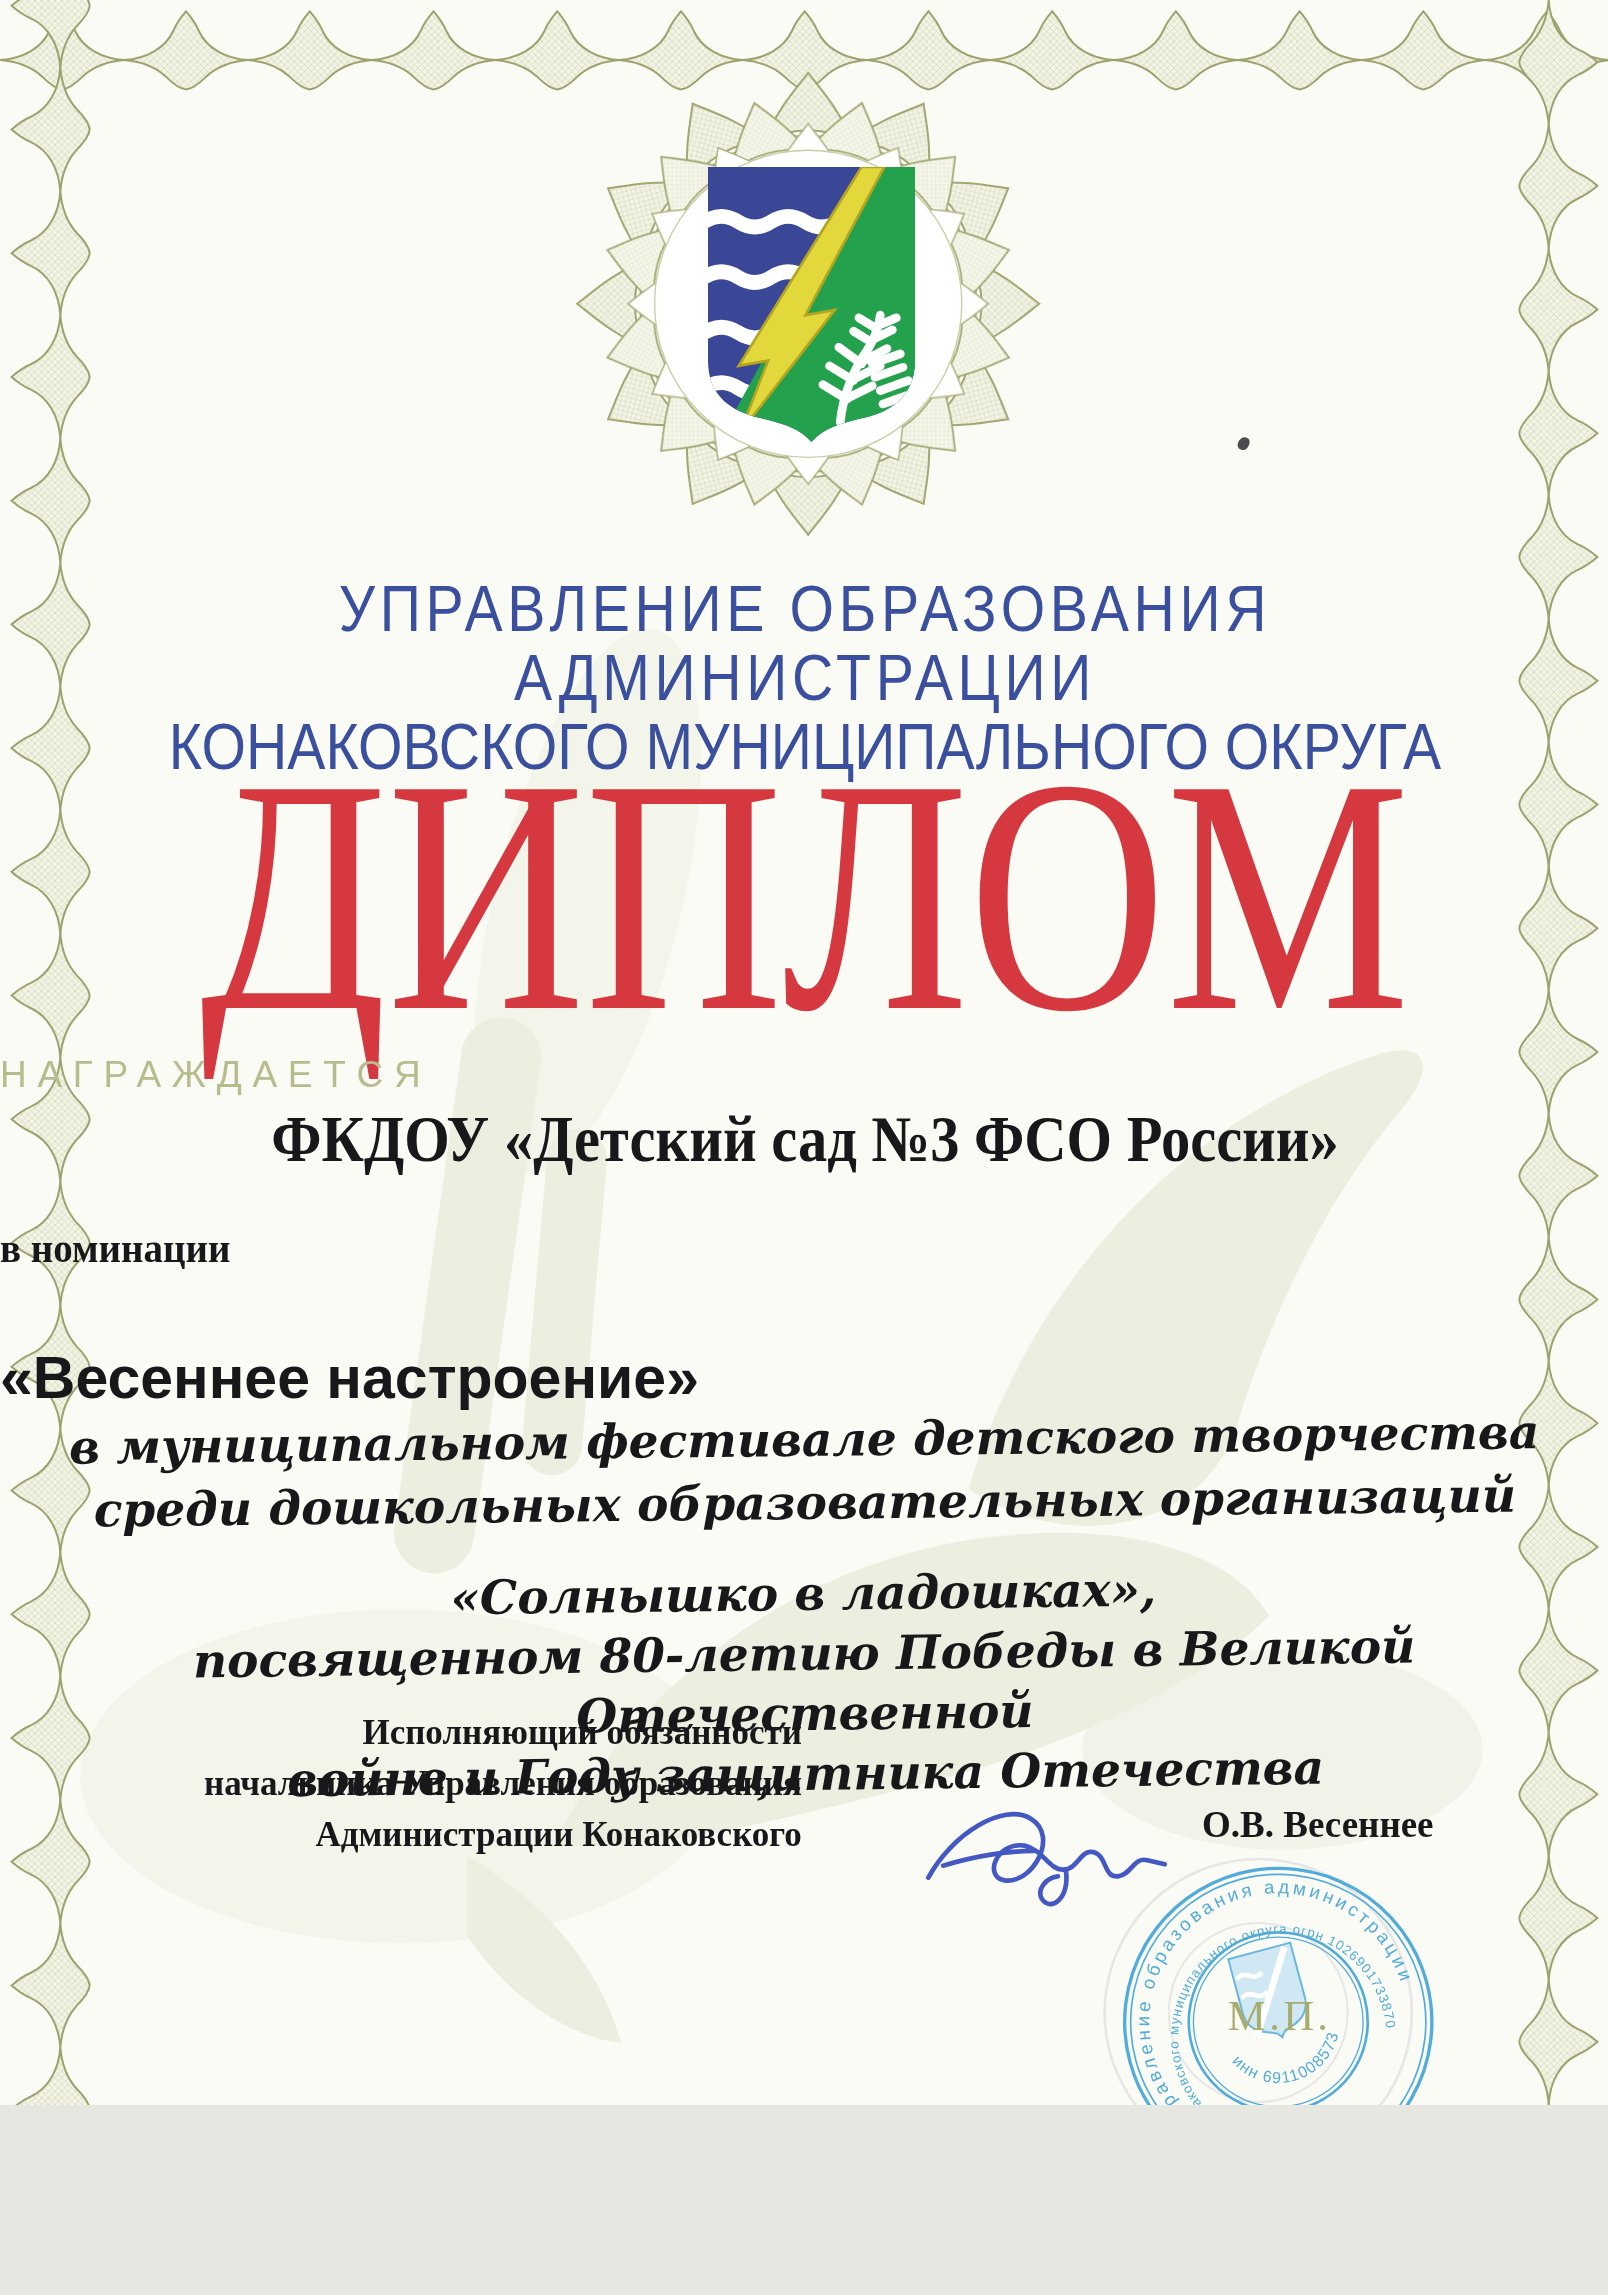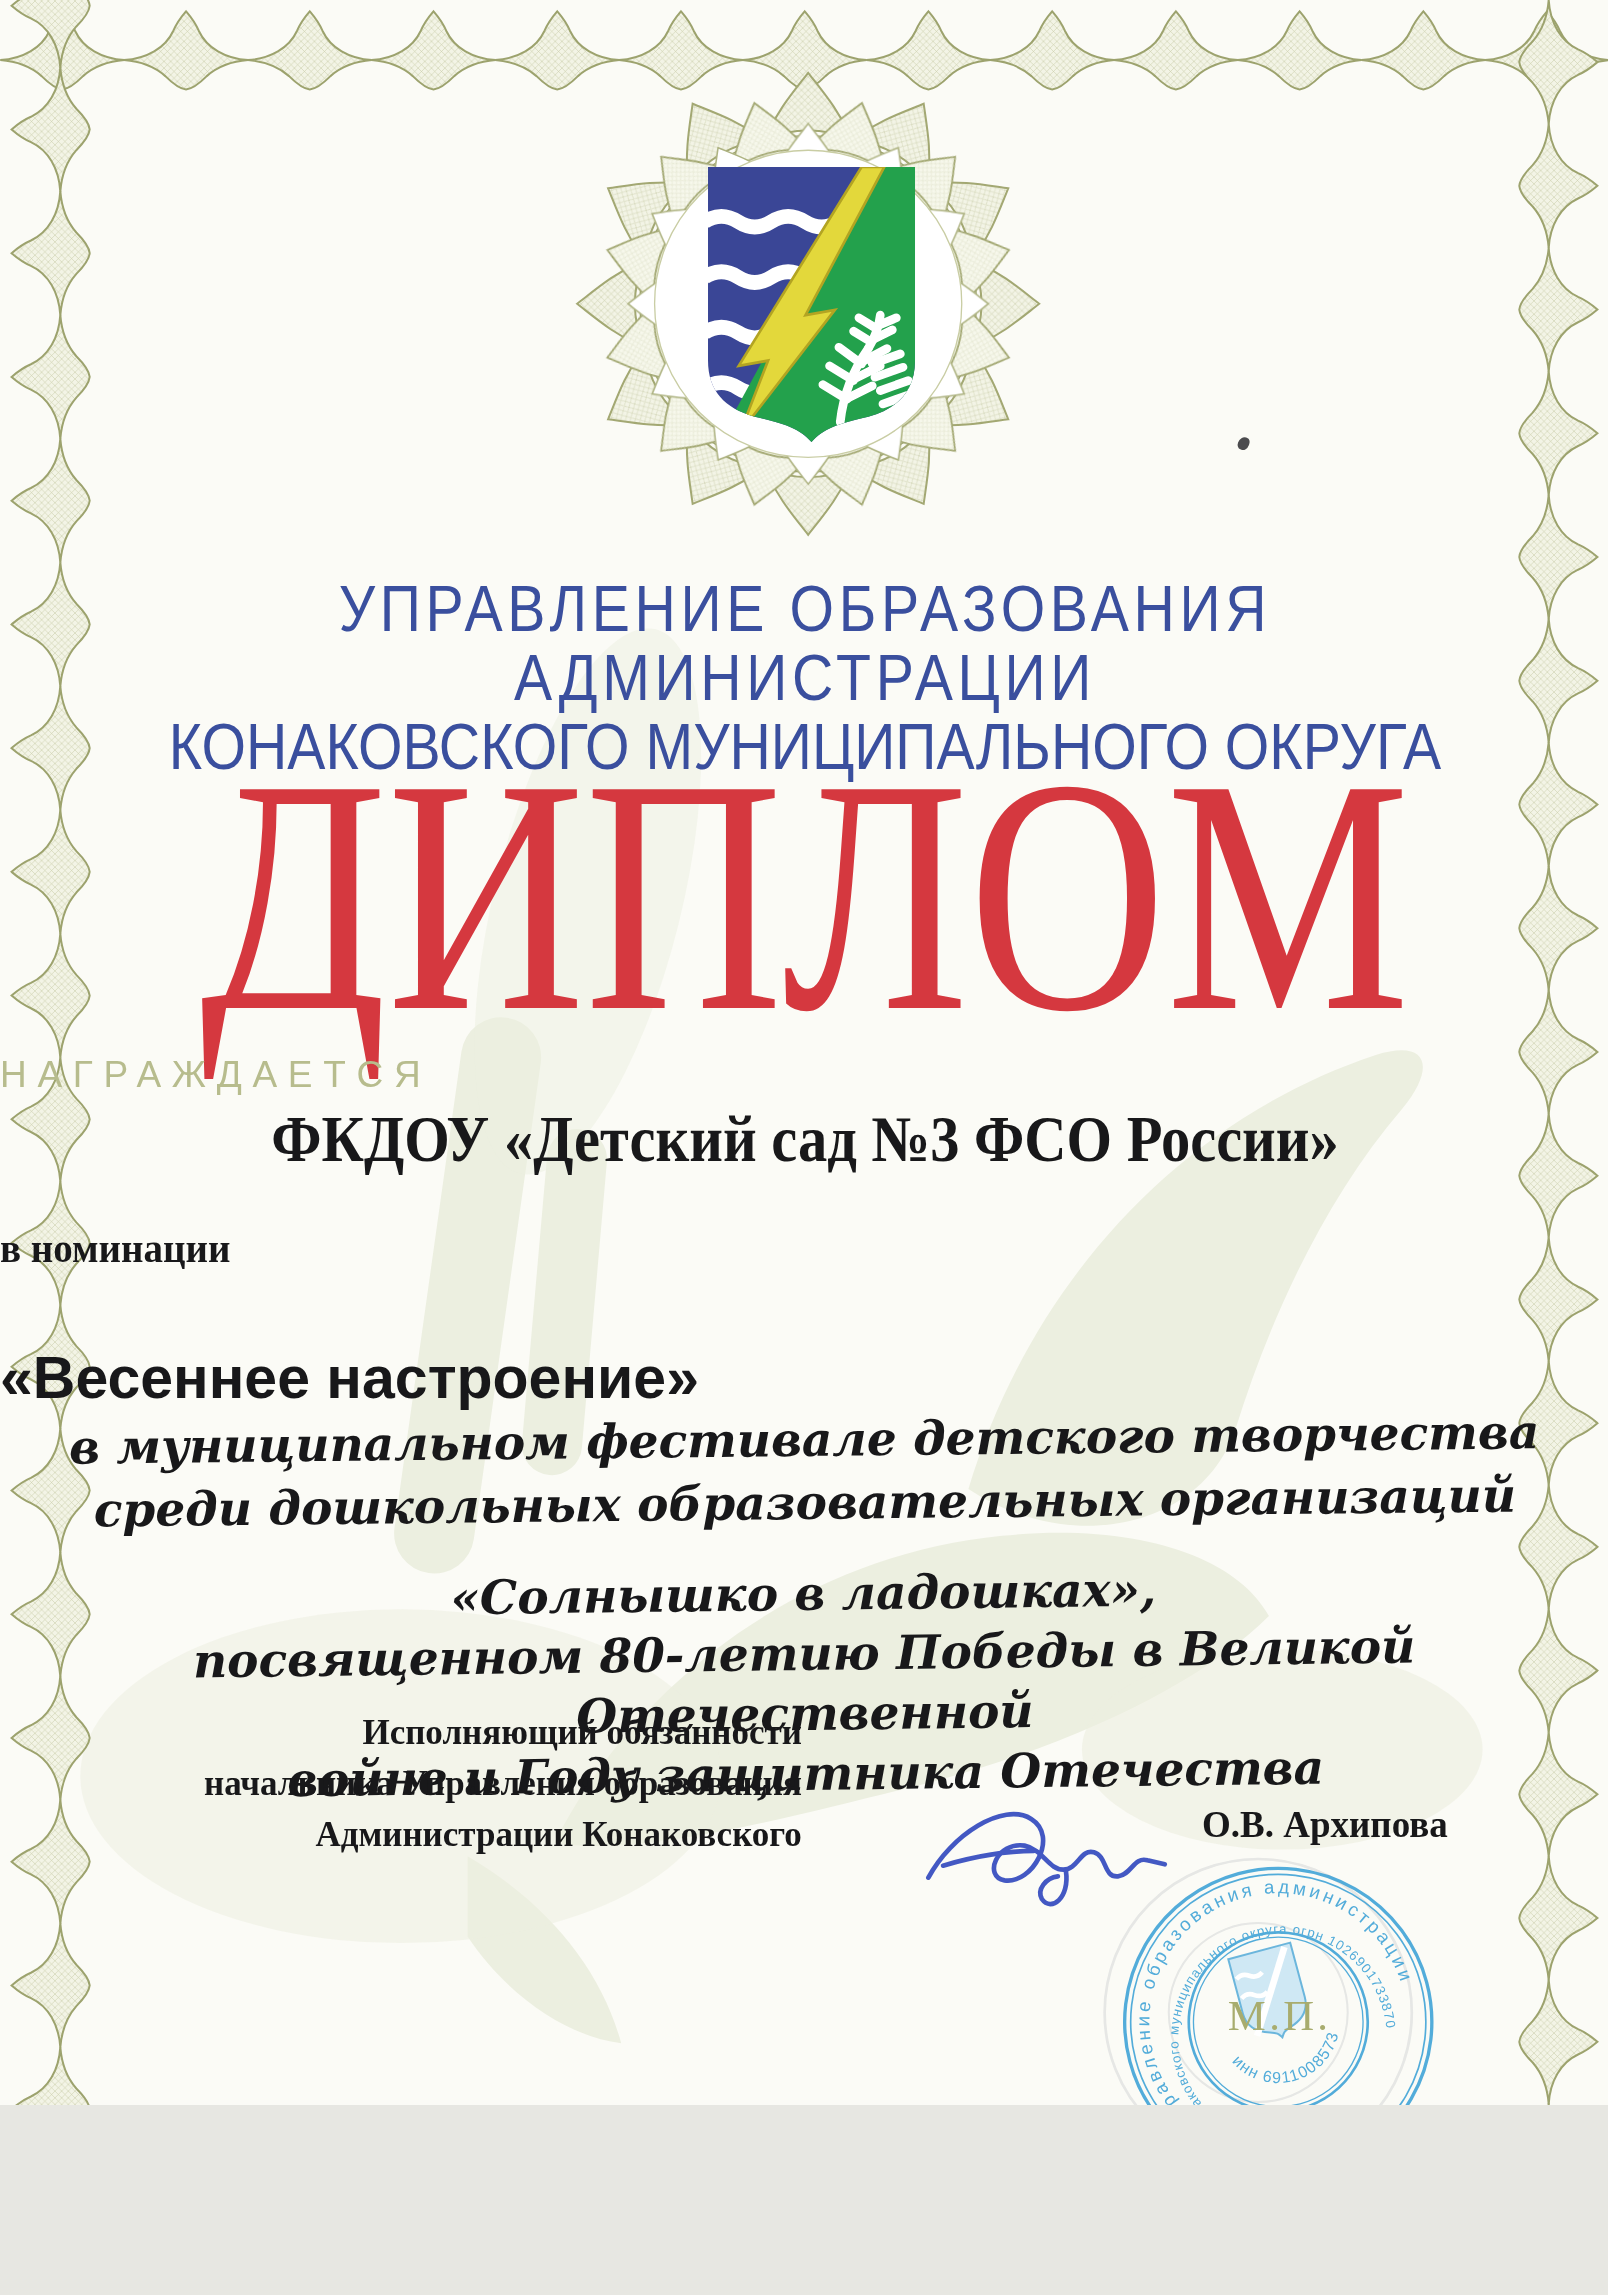--- a/index.html
+++ b/index.html
@@ -232,21 +232,21 @@
     <div>посвященном 80-летию Победы в Великой Отечественной</div>
     <div>войне и Году защитника Отечества</div>
   </div>
 
   <div class="abs signer">
     <div>Исполняющий обязанности</div>
     <div>начальника Управления образования</div>
     <div>Администрации Конаковского</div>
   </div>
 
-  <div class="abs signer-name">О.В. Архипова</div>
+  <div class="abs signer-name">О.В. Весеннее</div>
 
   <svg class="layer" width="1609" height="2295" viewBox="0 0 2409 3437">
     <defs>
       <path id="sp-outer" d="M1756,3139 A193,193 0 1 1 2072,3139"></path>
       <path id="sp-inner" d="M1790,3147 A156,156 0 1 1 2038,3147"></path>
       <path id="sp-rf" d="M1835,3197 A186,186 0 0 0 1993,3197"></path>
       <path id="sp-inn" d="M1834,3073 A92,92 0 0 0 1994,3073"></path>
     </defs>
 
     <g stroke="var(--signature-blue)" stroke-width="7" fill="none" stroke-linecap="round" opacity="0.95">

